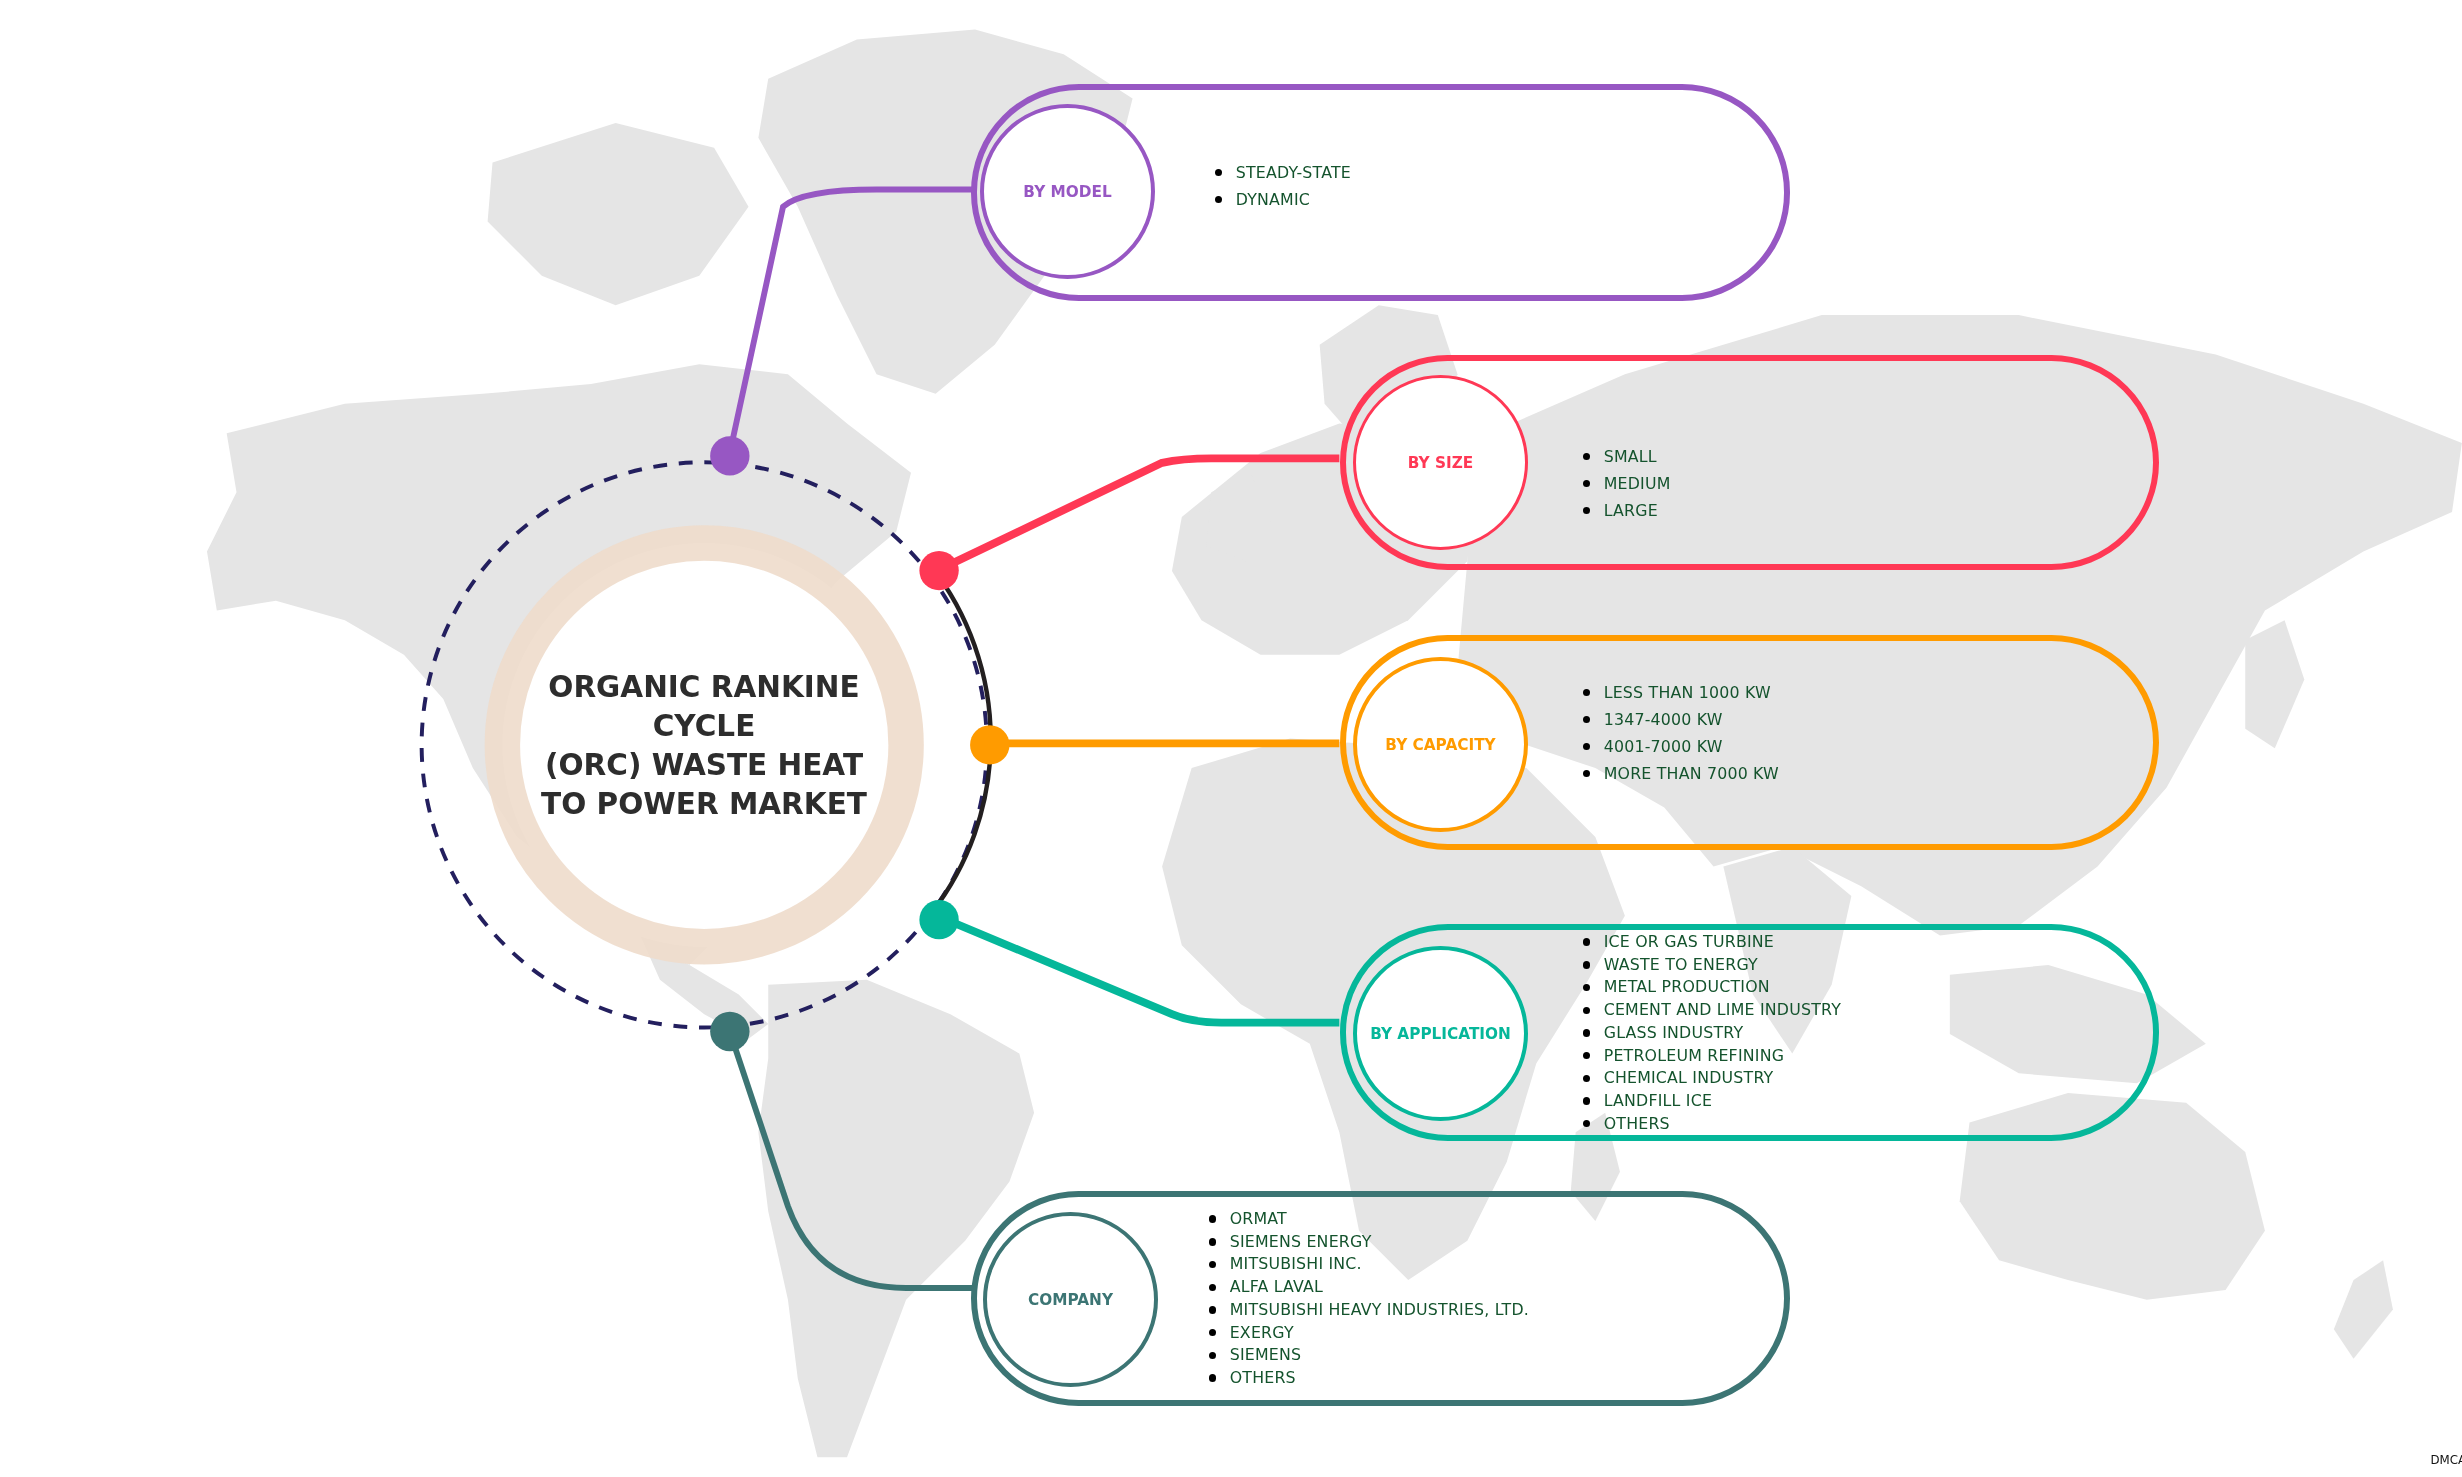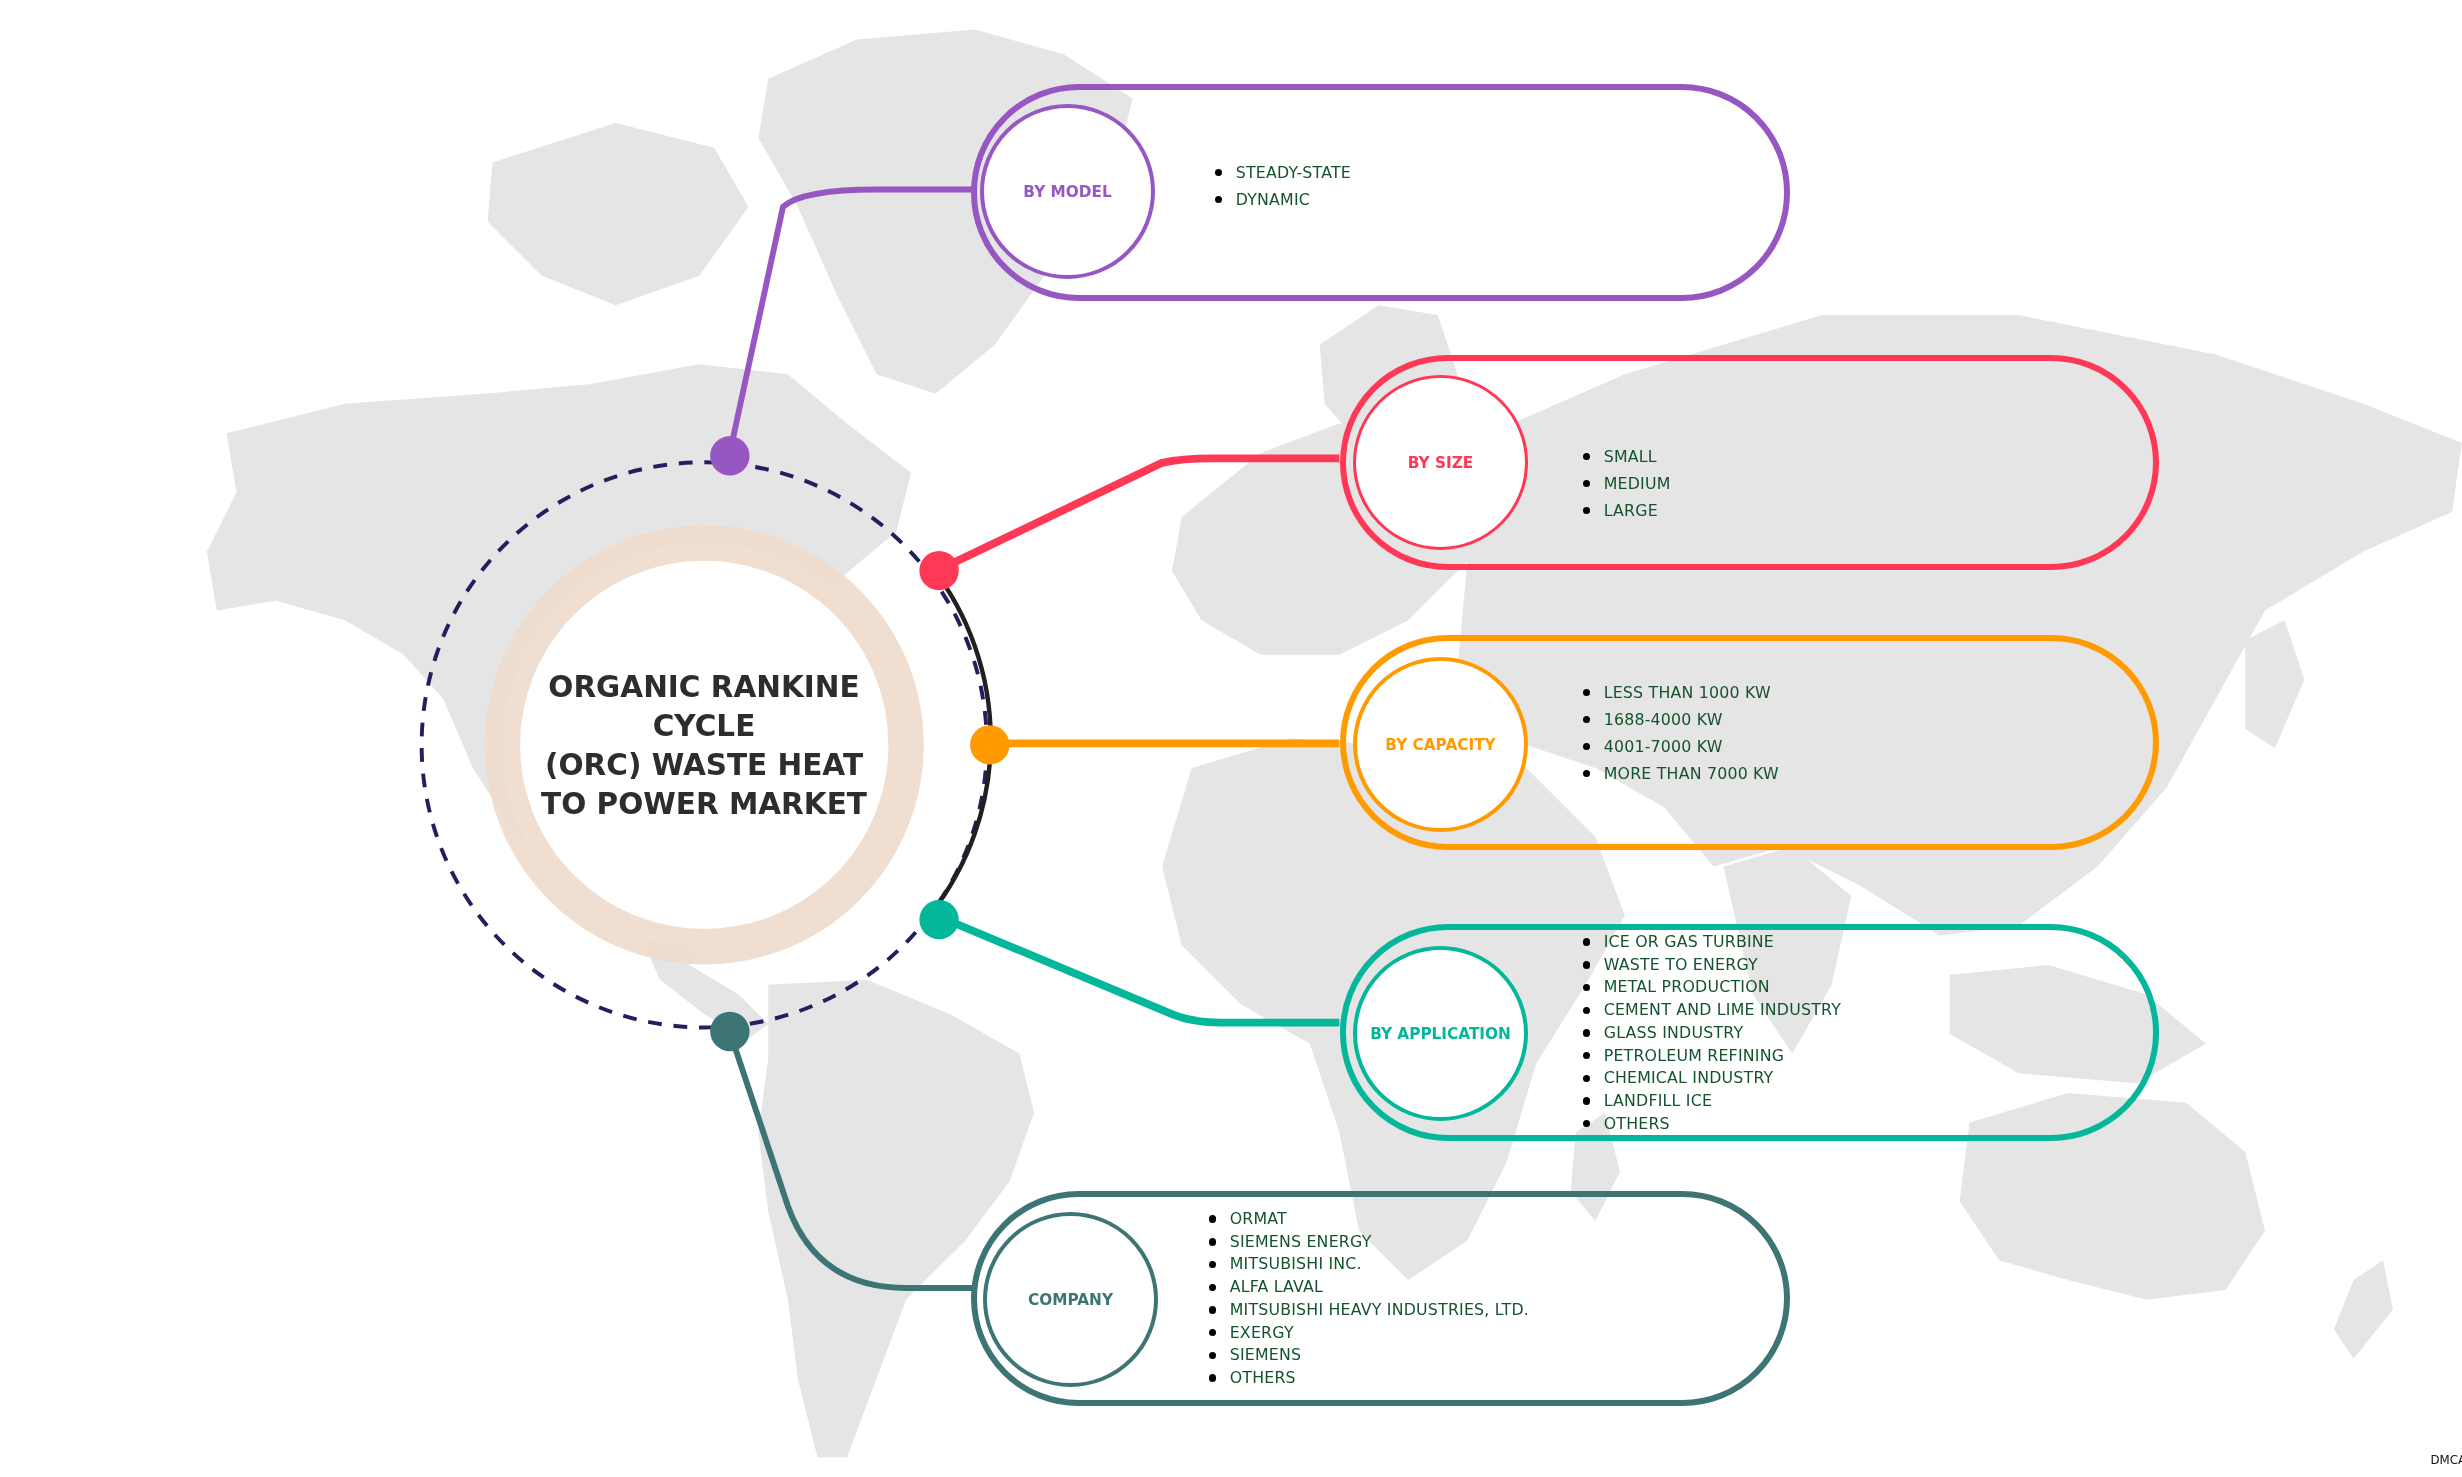--- a/index.html
+++ b/index.html
@@ -130,21 +130,21 @@
   <li style="line-height:27px;"><span class="bullet"></span><span>MEDIUM</span></li>
   <li style="line-height:27px;"><span class="bullet"></span><span>LARGE</span></li>
 </ul>
 
 <div class="seg-box" style="left:1340px; top:635px; width:819px; height:215px; border-color:#FF9B00;"></div>
 <div class="seg-circle" style="left:1353px; top:657px; width:175px; height:175px; border-color:#FF9B00;">
   <span class="seg-label" style="color:#FF9B00;">BY CAPACITY</span>
 </div>
 <ul class="seg-list" style="left:1583px; top:679px;">
   <li style="line-height:27px;"><span class="bullet"></span><span>LESS THAN 1000 KW</span></li>
-  <li style="line-height:27px;"><span class="bullet"></span><span>1688-4000 KW</span></li>
+  <li style="line-height:27px;"><span class="bullet"></span><span>1347-4000 KW</span></li>
   <li style="line-height:27px;"><span class="bullet"></span><span>4001-7000 KW</span></li>
   <li style="line-height:27px;"><span class="bullet"></span><span>MORE THAN 7000 KW</span></li>
 </ul>
 
 <div class="seg-box" style="left:1340px; top:924px; width:819px; height:217px; border-color:#05B79A;"></div>
 <div class="seg-circle" style="left:1353px; top:946px; width:175px; height:175px; border-color:#05B79A;">
   <span class="seg-label" style="color:#05B79A;">BY APPLICATION</span>
 </div>
 <ul class="seg-list" style="left:1583px; top:931px;">
   <li style="line-height:22.7px;"><span class="bullet"></span><span>ICE OR GAS TURBINE</span></li>

